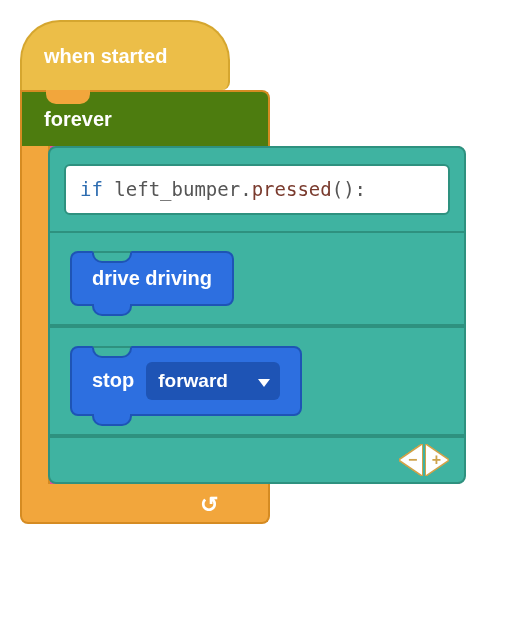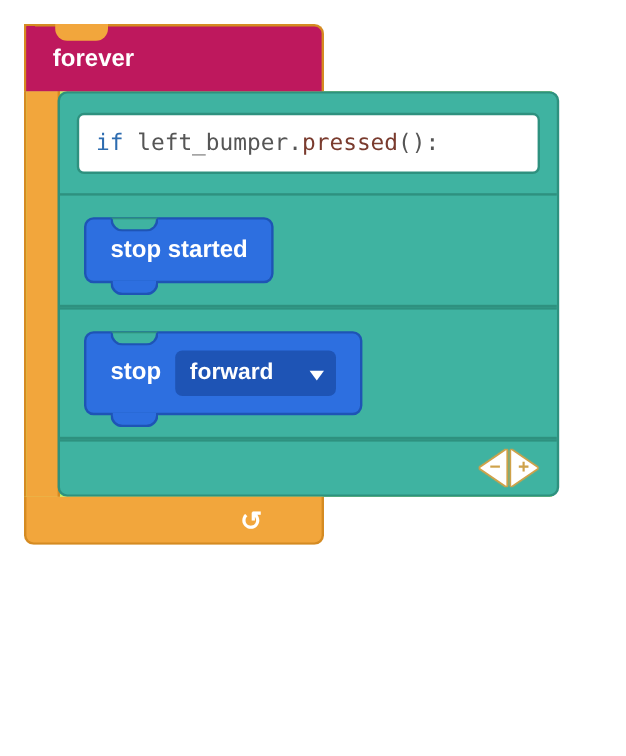--- a/index.html
+++ b/index.html
@@ -45,21 +45,21 @@
     box-sizing: border-box;
   }
 
   
   .c-outer {
     position: relative;
     margin-top: 0;
   }
   .c-head {
     position: relative;
-    background: #be185d;
+    background: #4d7c0f;
     border: 2px solid #d58b22;
     border-bottom: none;
     border-radius: 0 8px 0 0;
     height: 56px;
     width: 250px;
     display: flex;
     align-items: center;
     padding-left: 22px;
     box-sizing: border-box;
     color: #fff;
@@ -70,21 +70,21 @@
     position: absolute;
     top: -2px; left: 24px;
     width: 44px; height: 14px;
     background: #f2a63c;
     border-radius: 0 0 10px 10px;
   }
   .c-body {
     display: flex;
     align-items: stretch;
     border-left: 2px solid #d58b22;
-    background: #bef264;
+    background: #ec4899;
   }
   .c-spine {
     width: 26px;
     background: #f2a63c;
     border-right: 2px solid #d58b22;
     flex-shrink: 0;
   }
   .c-inner {
     flex: 1;
     padding: 0;
@@ -248,20 +248,23 @@
   
   .tri-outline {
     filter: drop-shadow(0 0 0 #cfa24a) drop-shadow(1px 0 0 #cfa24a) drop-shadow(-1px 0 0 #cfa24a) drop-shadow(0 1px 0 #cfa24a) drop-shadow(0 -1px 0 #cfa24a);
   }
 </style>
 </head>
 <body>
 
 <div class="stack">
 
+  <div class="hat">
+    <span>when started</span>
+  </div>
 
   <div class="c-outer">
     <div class="c-head">
       <span class="notch-in"></span>
       <span>forever</span>
     </div>
     <div class="c-body">
       <div class="c-spine"></div>
       <div class="c-inner">
 
@@ -271,21 +274,21 @@
             <div class="code-box">
               <span class="kw">if</span>
               <span> </span>
               <span class="ident">left_bumper</span><span class="ident">.</span><span class="method">pressed</span><span class="paren">():</span>
             </div>
           </div>
 
           <div class="teal-wrap">
             <div class="blue-block">
               <span class="nub-top"></span>
-              <span>stop started</span>
+              <span>drive driving</span>
               <span class="nub-bot"></span>
             </div>
           </div>
 
 
           <div class="teal-wrap">
             <div class="blue-block">
               <span class="nub-top"></span>
               <span>stop</span>
               <span class="dropdown">

